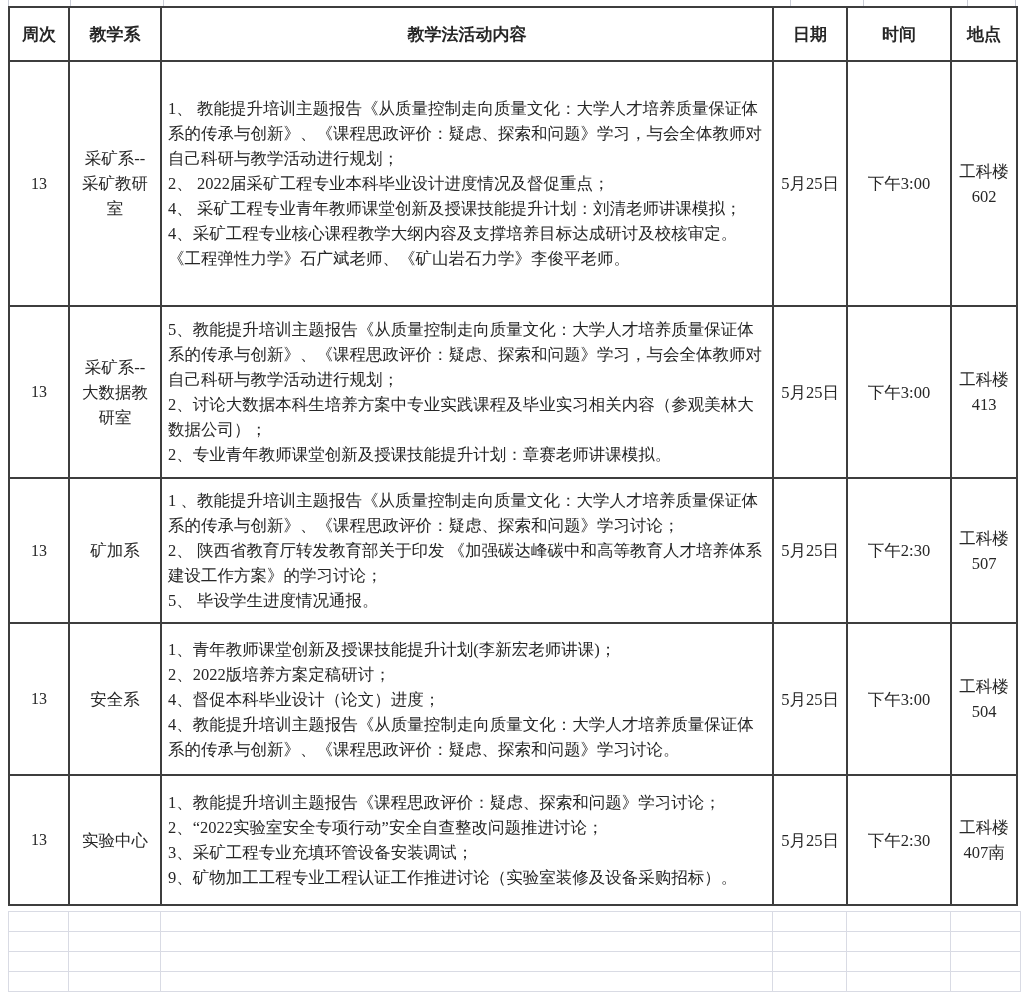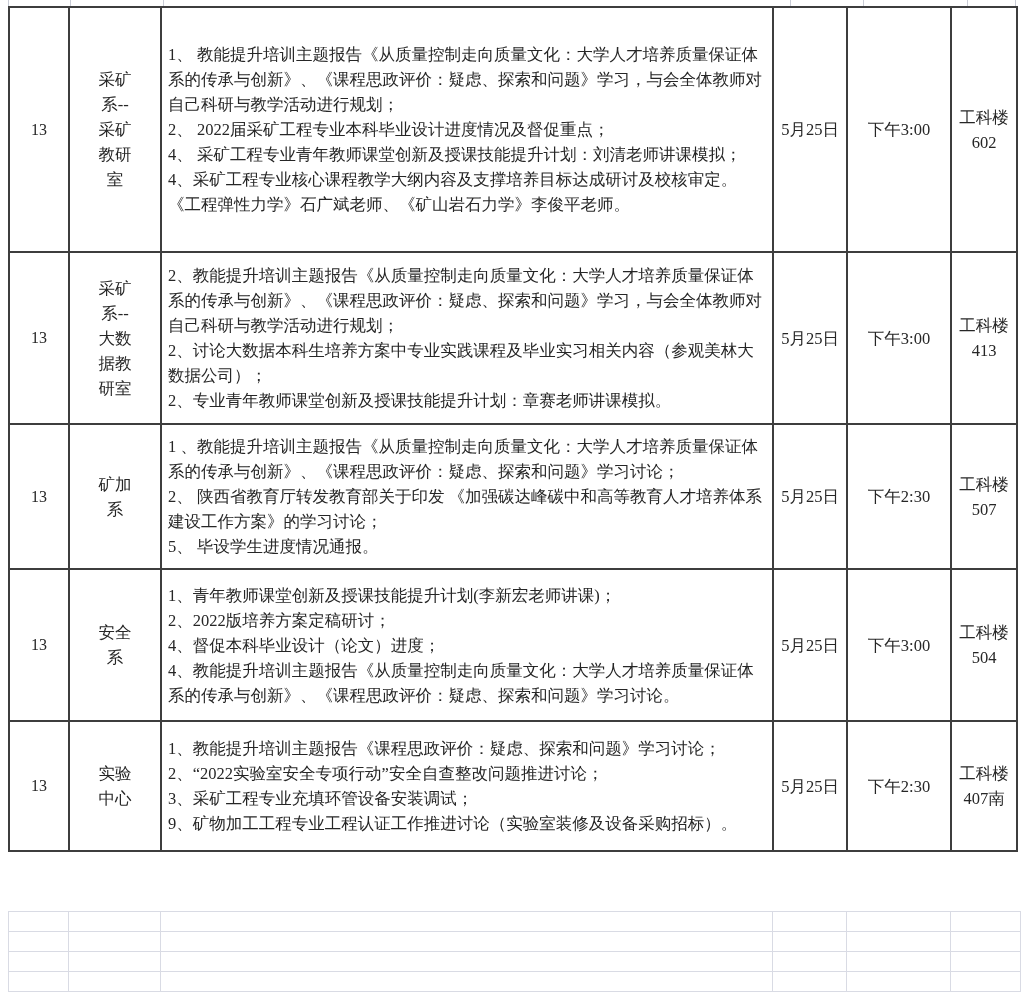--- a/index.html
+++ b/index.html
@@ -17,21 +17,21 @@
   }
   table.main th, table.main td{
     border:2px solid #3e3e3e;overflow:hidden;
   }
   table.main th{
     font-size:17px;font-weight:bold;text-align:center;vertical-align:middle;padding:0;
   }
   td.c-week{ text-align:center;vertical-align:middle;font-size:16px; }
   td.c-dept{
     text-align:center;vertical-align:middle;font-size:16.5px;line-height:25px;
-    padding:0 26px;
+    padding:0 10px;
   }
   td.c-content{
     vertical-align:middle;font-size:16.5px;line-height:25px;
     padding:4px 4px 4px 6px;text-align:left;
   }
   td.c-date, td.c-time, td.c-loc{
     text-align:center;vertical-align:middle;font-size:16.5px;line-height:25px;
   }
   td.c-loc{ white-space:pre-line; }
   .activity-item{margin:0;}
@@ -63,41 +63,49 @@
   <table class="main">
     <colgroup>
       <col style="width:60px">
         <col style="width:92px">
         <col style="width:612px">
       <col style="width:74px">
         <col style="width:104px">
         <col style="width:66px">
     </colgroup>
     <tbody>
+        <tr style="height:54px">
+      <th>周次</th>
+      <th>教学系</th>
+      <th>教学法活动内容</th>
+      <th>日期</th>
+      <th>时间</th>
+      <th>地点</th>
+    </tr>
 
     <tr style="height:245px">
       <td class="c-week">13</td>
       <td class="c-dept">采矿系--采矿教研室</td>
       <td class="c-content">
         <div class="activity-item">1、 教能提升培训主题报告《从质量控制走向质量文化：大学人才培养质量保证体系的传承与创新》、《课程思政评价：疑虑、探索和问题》学习，与会全体教师对自己科研与教学活动进行规划；</div>
         <div class="activity-item">2、 2022届采矿工程专业本科毕业设计进度情况及督促重点；</div>
         <div class="activity-item">4、 采矿工程专业青年教师课堂创新及授课技能提升计划：刘清老师讲课模拟；</div>
         <div class="activity-item">4、采矿工程专业核心课程教学大纲内容及支撑培养目标达成研讨及校核审定。《工程弹性力学》石广斌老师、《矿山岩石力学》李俊平老师。</div>
       </td>
       <td class="c-date">5月25日</td>
       <td class="c-time">下午3:00</td>
       <td class="c-loc">工科楼
 602</td>
     </tr>
 
     <tr style="height:172px">
       <td class="c-week">13</td>
       <td class="c-dept">采矿系--大数据教研室</td>
       <td class="c-content">
-        <div class="activity-item">2、教能提升培训主题报告《从质量控制走向质量文化：大学人才培养质量保证体系的传承与创新》、《课程思政评价：疑虑、探索和问题》学习，与会全体教师对自己科研与教学活动进行规划；</div>
+        <div class="activity-item">5、教能提升培训主题报告《从质量控制走向质量文化：大学人才培养质量保证体系的传承与创新》、《课程思政评价：疑虑、探索和问题》学习，与会全体教师对自己科研与教学活动进行规划；</div>
         <div class="activity-item">2、讨论大数据本科生培养方案中专业实践课程及毕业实习相关内容（参观美林大数据公司）；</div>
         <div class="activity-item">2、专业青年教师课堂创新及授课技能提升计划：章赛老师讲课模拟。</div>
       </td>
       <td class="c-date">5月25日</td>
       <td class="c-time">下午3:00</td>
       <td class="c-loc">工科楼
 413</td>
     </tr>
 
     <tr style="height:145px">

